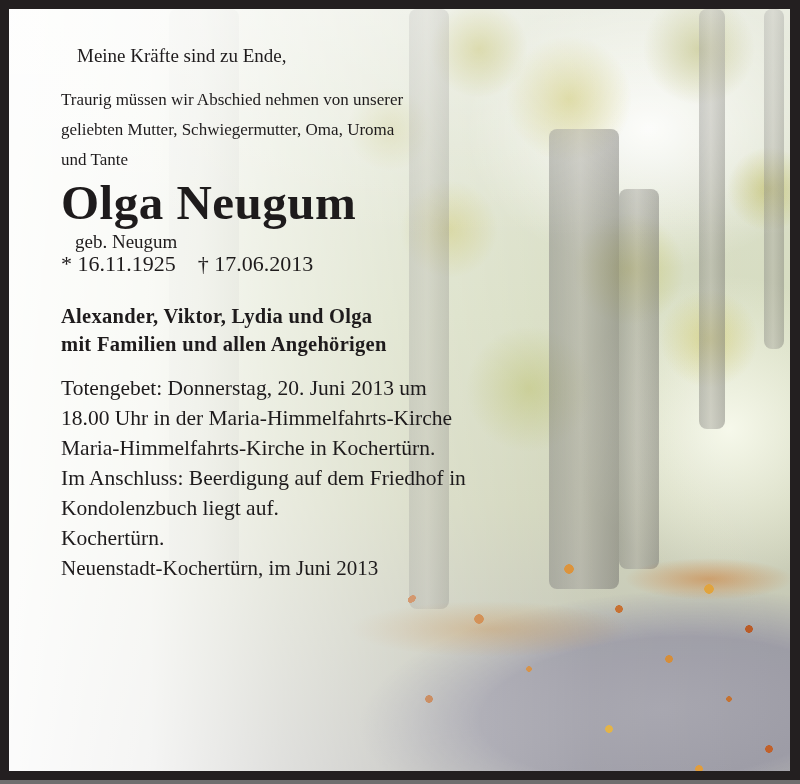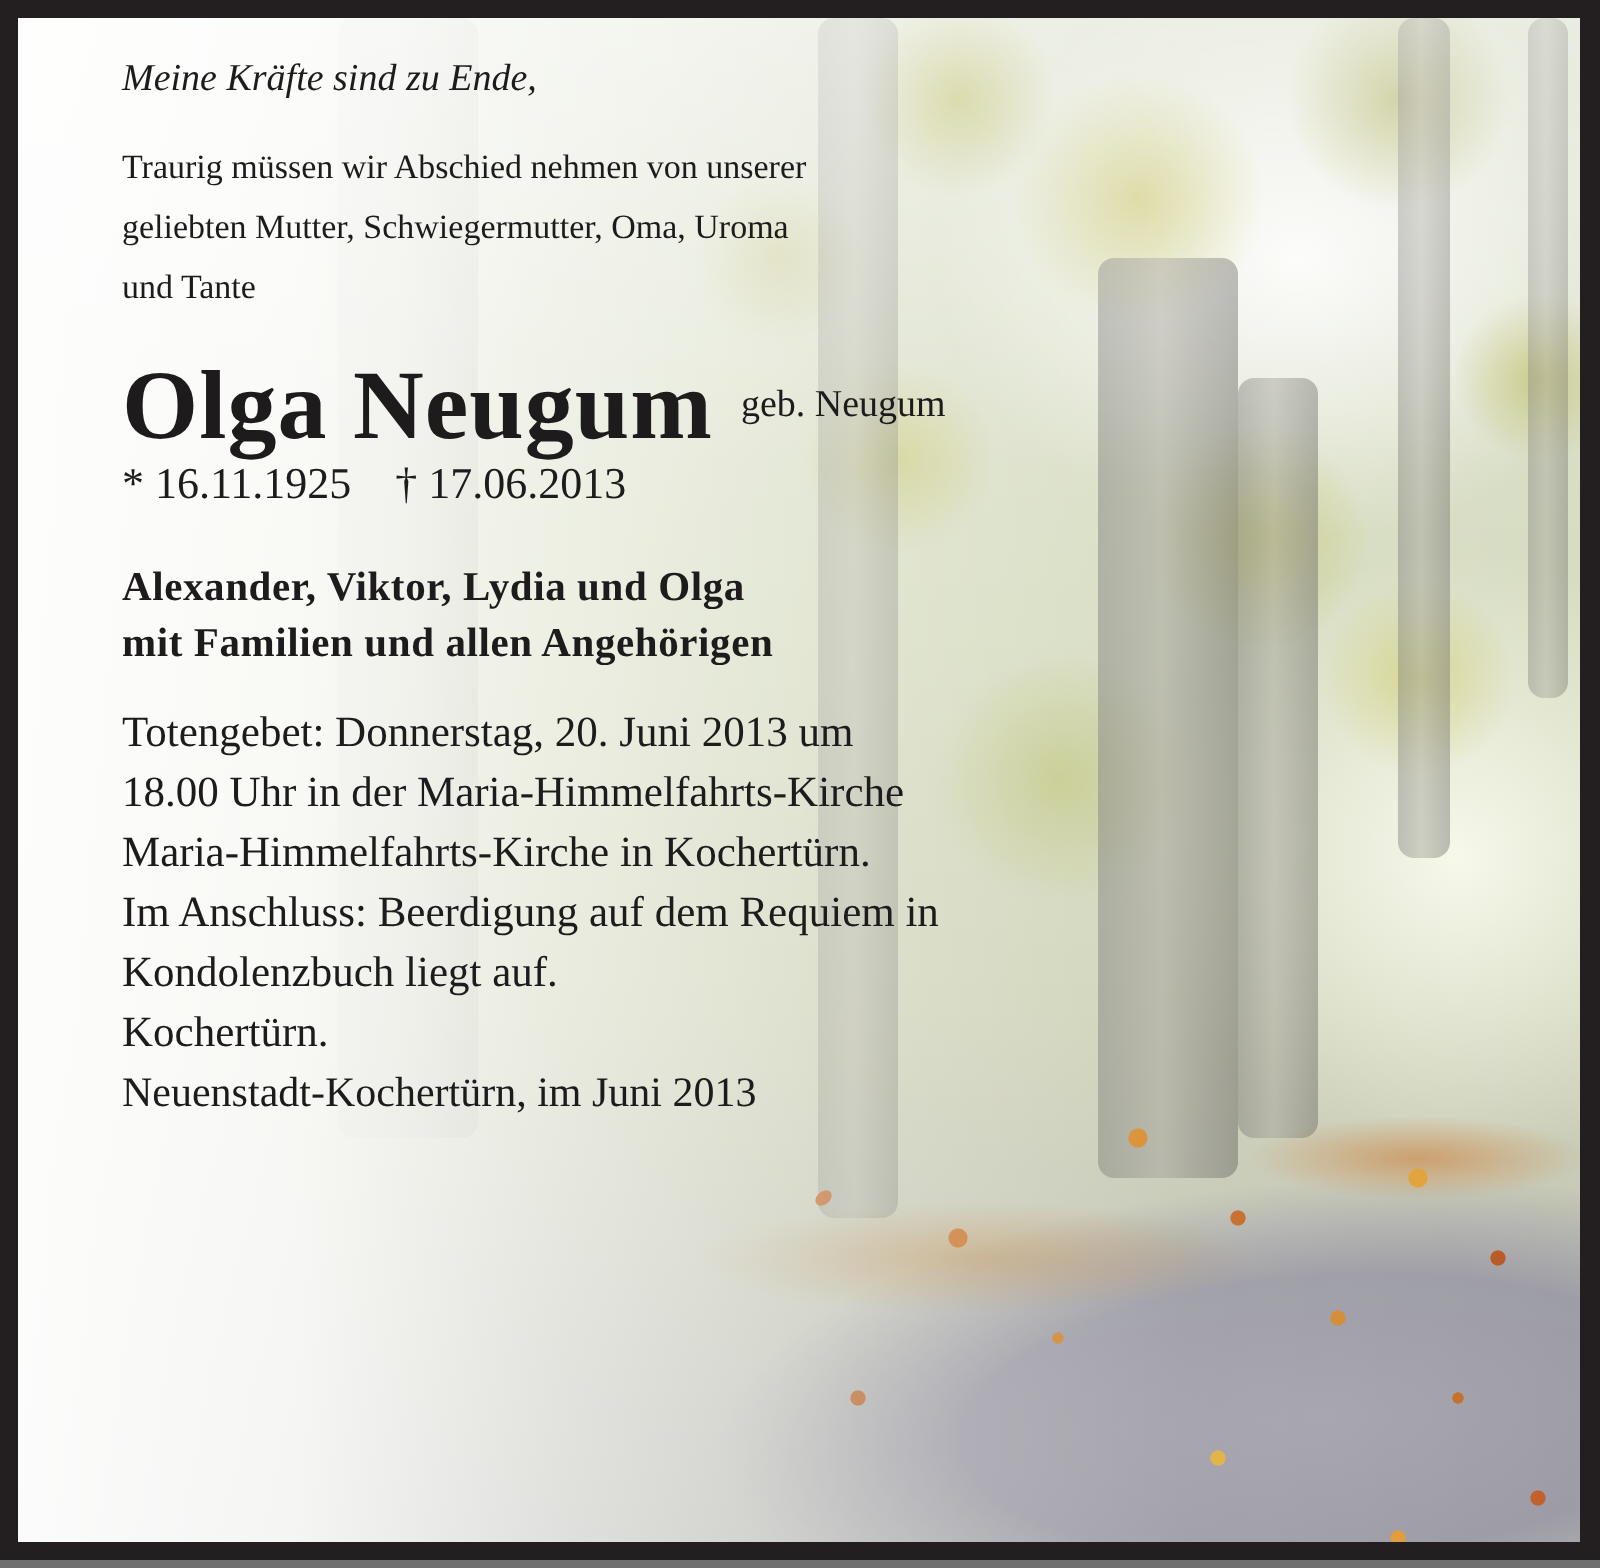--- a/index.html
+++ b/index.html
@@ -63,23 +63,23 @@
   .fade {
     background: linear-gradient(90deg, rgba(255,255,255,0.95) 0%, rgba(255,255,255,0.85) 18%, rgba(255,255,255,0.55) 35%, rgba(255,255,255,0.25) 55%, rgba(255,255,255,0.05) 75%, rgba(255,255,255,0) 100%);
   }
   .fade2 { background: linear-gradient(180deg, rgba(255,255,255,0.35) 0%, rgba(255,255,255,0) 30%); }
 
   .content {
     position: absolute; left: 52px; top: 18px; width: 720px;
     font-family: "Liberation Serif", "DejaVu Serif", serif;
     color: #1e1b1c;
   }
-  .motto { font-style: italic; font-size: 19px; line-height: 25px; margin: 0; }
+  .motto { font-size: 19px; line-height: 25px; margin: 16px; }
   .intro { font-size: 17px; line-height: 30px; margin: 17px 0 0 0; }
-  .name-row { margin-top: 16px; display: flex; align-items: center; white-space: nowrap; }
+  .name-row { display: flex; align-items: flex-start; white-space: nowrap; flex-direction: column; }
   .name { font-weight: bold; font-size: 49px; line-height: 56px; letter-spacing: 0.5px; }
   .maiden { font-size: 19px; margin-left: 14px; }
   .dates { font-size: 22px; line-height: 26px; margin-top: -2px; white-space: pre; }
   .mourners { font-weight: bold; font-size: 20.5px; line-height: 28px; margin-top: 25px; letter-spacing: 0.3px; }
   .details { font-size: 21.5px; line-height: 30px; margin-top: 15px; }
   .closing { font-size: 21px; line-height: 28px; margin-top: 1px; }
   .line { display: block; white-space: nowrap; }
 </style>
 </head>
 <body>
@@ -120,20 +120,20 @@
 
     <div class="mourners">
       <span class="line">Alexander, Viktor, Lydia und Olga</span>
       <span class="line">mit Familien und allen Angehörigen</span>
     </div>
 
     <div class="details">
       <span class="line">Totengebet: Donnerstag, 20. Juni 2013 um</span>
       <span class="line">18.00 Uhr in der Maria-Himmelfahrts-Kirche</span>
       <span class="line">Maria-Himmelfahrts-Kirche in Kochertürn.</span>
-      <span class="line">Im Anschluss: Beerdigung auf dem Requiem in</span>
+      <span class="line">Im Anschluss: Beerdigung auf dem Friedhof in</span>
       <span class="line">Kondolenzbuch liegt auf.</span>
       <span class="line">Kochertürn.</span>
     </div>
 
     <div class="closing">Neuenstadt-Kochertürn, im Juni 2013</div>
   </div>
 </div>
 
 </body></html>

